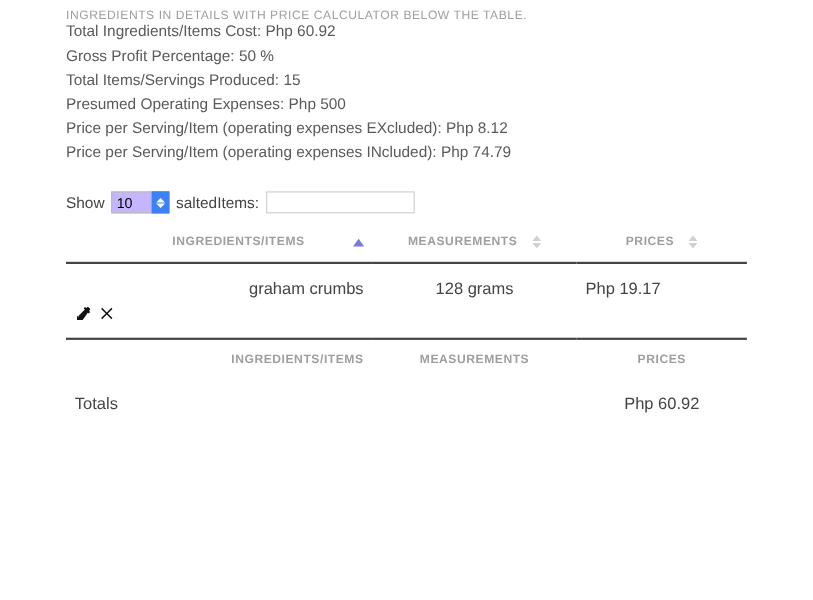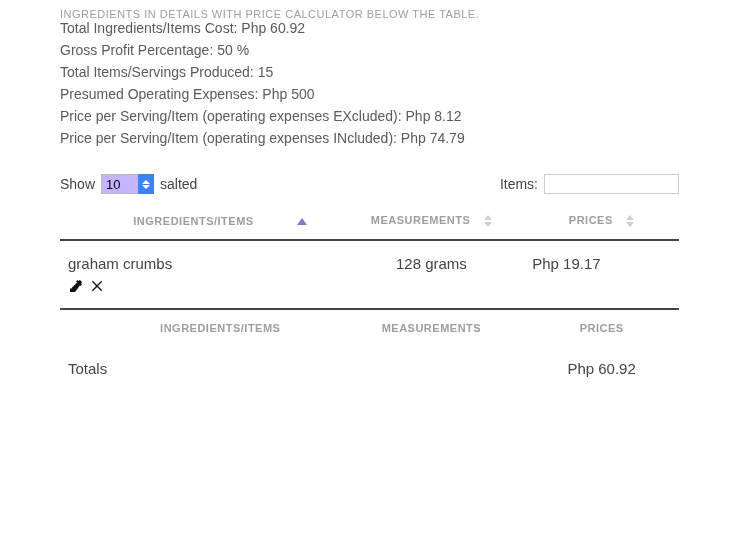--- a/index.html
+++ b/index.html
@@ -18,21 +18,21 @@
     text-transform: uppercase;
   }
   .summary-line {
     font-size: 14px;
     color: #5a5a5a;
     margin-bottom: 6px;
     font-weight: 400;
   }
   .controls {
     display: flex;
-    justify-content: space-between;
+    justify-content: flex-start;
     align-items: center;
     margin-top: 28px;
     margin-bottom: 8px;
     font-size: 14px;
     color: #444;
   }
   .controls .left, .controls .right {
     display: flex;
     align-items: center;
     gap: 6px;
@@ -86,21 +86,21 @@
     border-collapse: collapse;
     margin-top: 4px;
   }
   thead th, tfoot th {
     font-size: 11px;
     letter-spacing: 0.5px;
     color: #9e9e9e;
     text-transform: uppercase;
     font-weight: 600;
     padding: 12px 8px;
-    text-align: center;
+    text-align: right;
     position: relative;
   }
   thead tr { border-bottom: 2px solid #444; }
   tfoot tr.footer-head { border-top: 2px solid #444; }
   thead th.col-meas, tfoot th.col-meas { text-align: center; }
   thead th.col-price, tfoot th.col-price { text-align: center; }
   thead th.col-ing { padding-left: 50px; }
   tfoot th.col-ing { padding-left: 50px; }
   .sort-indicator {
     display: inline-block;
@@ -125,20 +125,21 @@
     border-right:4px solid transparent;
   }
   .sort-both::before { border-bottom:5px solid #d0d0d0; }
   .sort-both::after  { border-top:5px solid #d0d0d0; }
   tbody tr { border-bottom: 1px solid #ddd; }
   tbody td {
     padding: 14px 8px 14px 8px;
     vertical-align: top;
     font-size: 15px;
     color: #444;
+    text-align: right;
   }
   td.col-ing { width: 45%; }
   td.col-meas { width: 30%; text-align: center; }
   td.col-price { width: 25%; text-align: left; }
   .row-actions {
     margin-top: 6px;
     display: flex;
     gap: 6px;
     align-items: center;
   }

